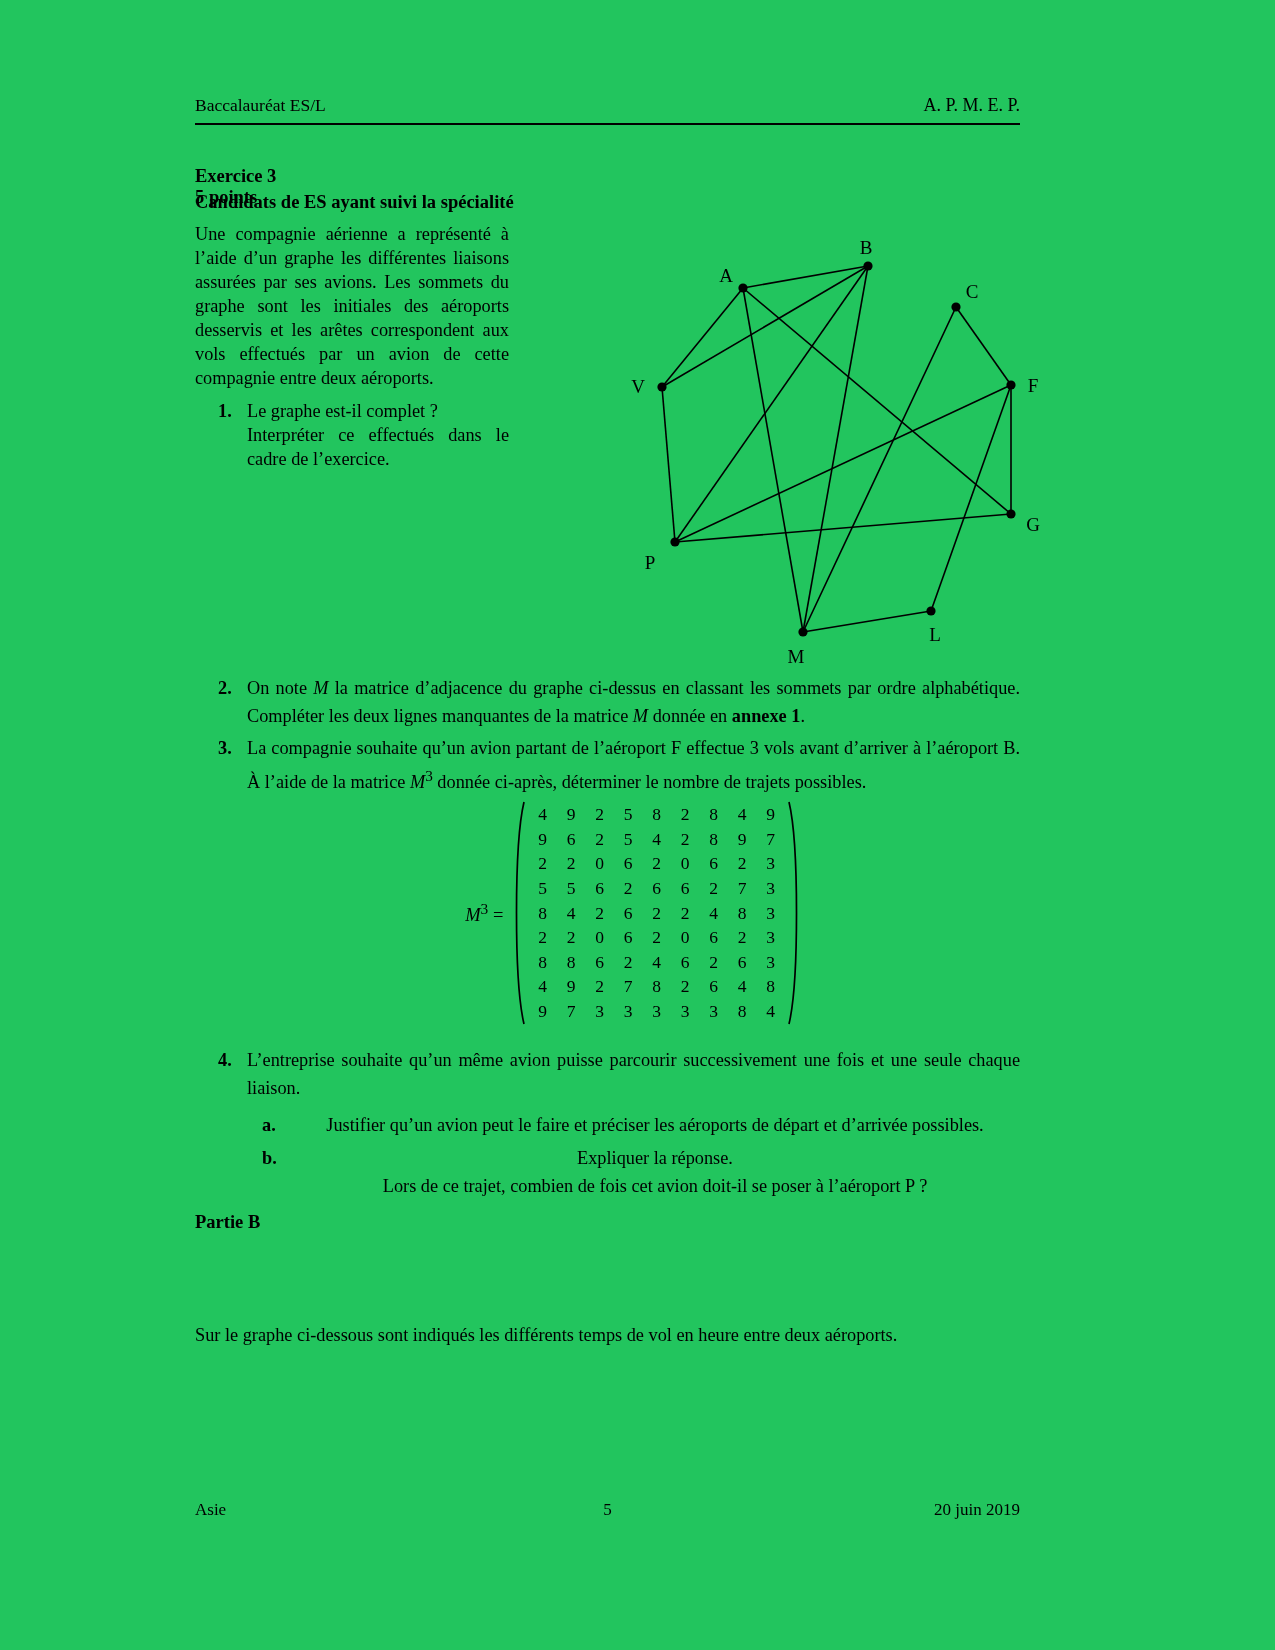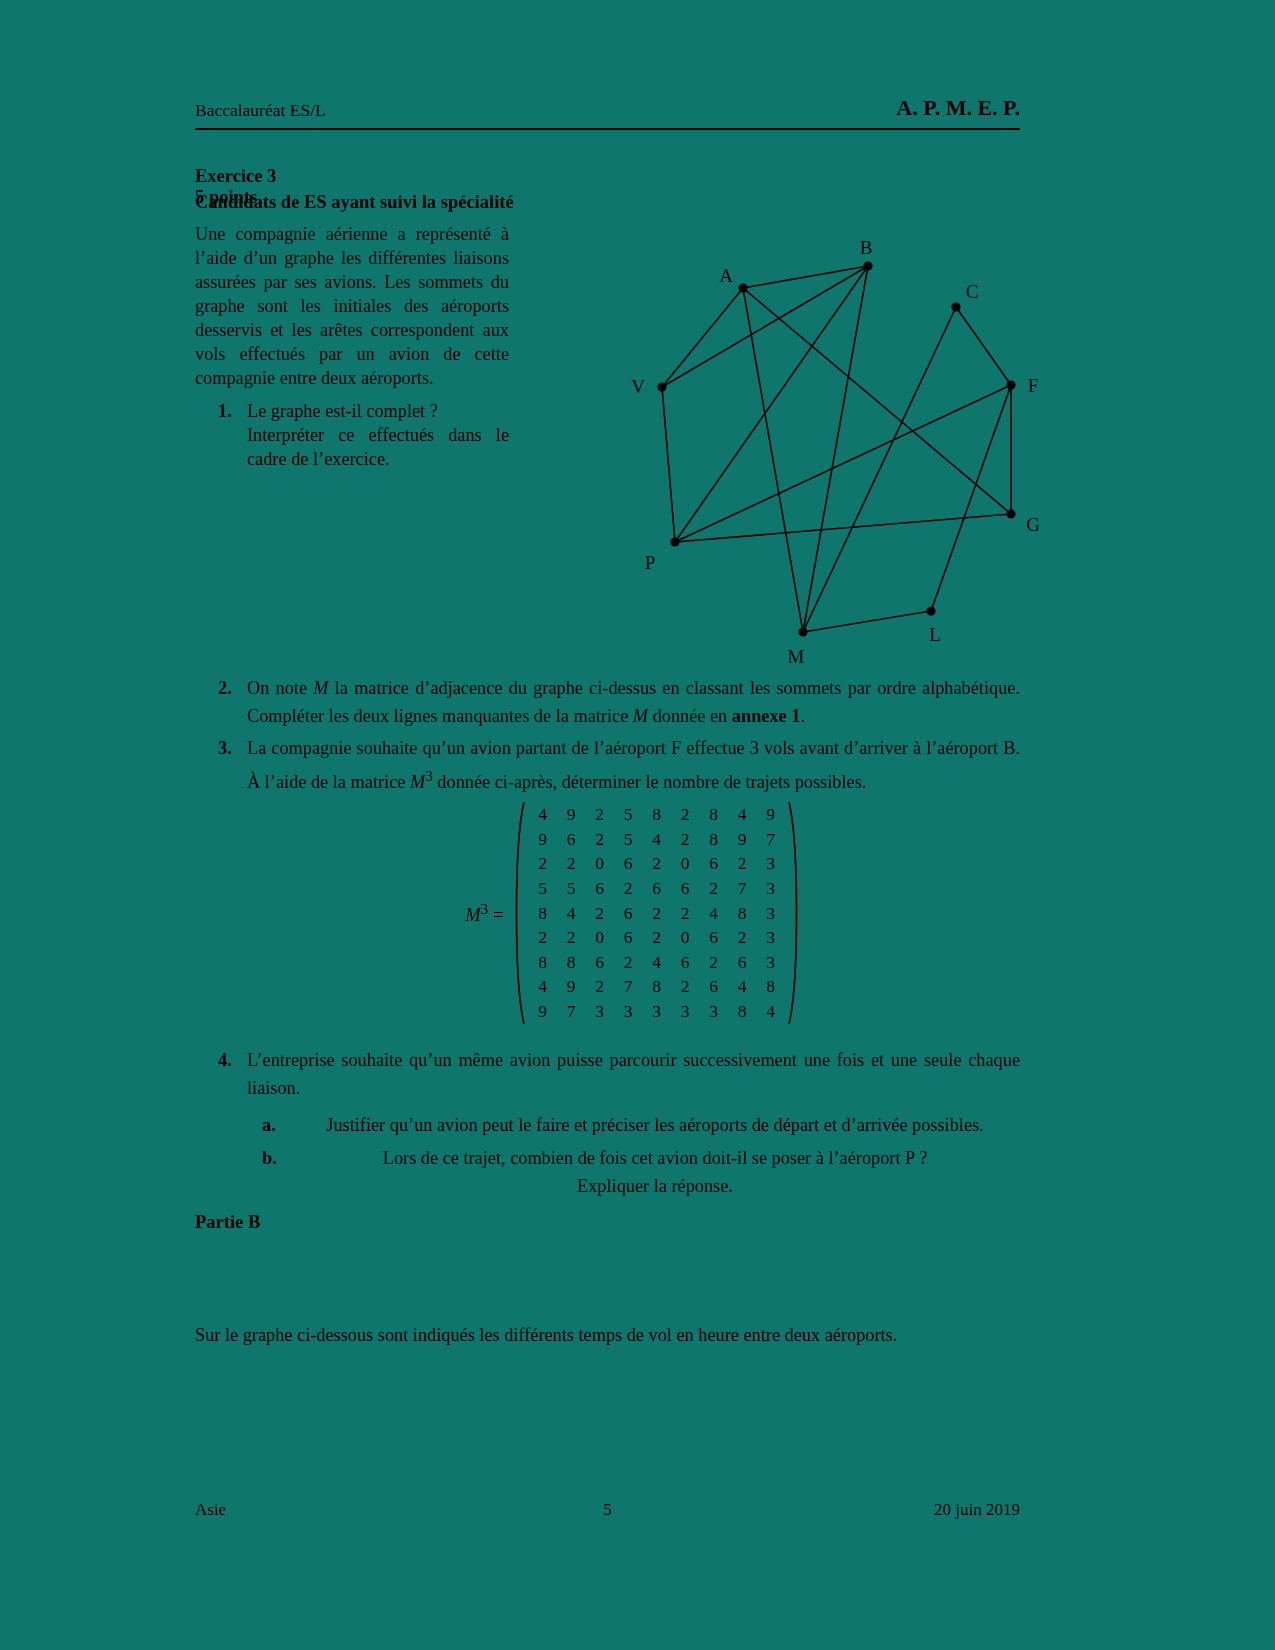--- a/index.html
+++ b/index.html
@@ -1,30 +1,30 @@
 <!DOCTYPE html>
 <html lang="fr"><head>
 <meta charset="utf-8">
 <style>
   html,body{margin:0;padding:0;background:#e8e8e8;}
   .page{
     position:relative;
     width:1275px;height:1650px;
     margin:0 auto;
-    background:#0f766e;
+    background:#22c55e;
     font-family:"Liberation Serif","DejaVu Serif",serif;
     color:#000;
     overflow:hidden;
   }
   .abs{position:absolute;left:195px;width:825px;}
 
   
   .header{top:95px;display:flex;justify-content:space-between;align-items:flex-end;
           border-bottom:2px solid #000;padding-bottom:7px;font-size:17.5px;}
-  .header .right{font-weight:bold;font-size:22px;}
+  .header .right{font-weight:normal;font-size:18px;}
 
   
   .ex-head{top:166px;display:flex;justify-content:center;font-weight:bold;font-size:18.5px;flex-direction:column;}
   .ex-sub{top:192px;font-weight:bold;font-size:18.5px;}
 
   
   .twocol{top:222px;height:470px;}
   .leftcol{width:314px;font-size:18.3px;line-height:24px;text-align:justify;}
   .leftcol p{margin:0;}
   .q1{position:relative;margin-top:9px;padding-left:52px;}
@@ -228,22 +228,22 @@
     <span class="num">4.</span>
     <div class="body">L’entreprise souhaite qu’un même avion puisse parcourir successivement une fois et une seule chaque liaison.</div>
   </div>
   <div class="sub" style="top:1111px;">
     <span class="num">a.</span>
     <div class="body">Justifier qu’un avion peut le faire et préciser les aéroports de départ et d’arrivée possibles.</div>
   </div>
   <div class="sub" style="top:1144px;">
     <span class="num">b.</span>
     <div class="body">
+      <div>Expliquer la réponse.</div>
       <div>Lors de ce trajet, combien de fois cet avion doit-il se poser à l’aéroport P ?</div>
-      <div>Expliquer la réponse.</div>
     </div>
   </div>
 
   <div class="abs partb">Partie B</div>
   <div class="abs partb-text">Sur le graphe ci-dessous sont indiqués les différents temps de vol en heure entre deux aéroports.</div>
 
   <div class="abs footer">
     <span>Asie</span>
     <span class="center">5</span>
     <span>20 juin 2019</span>

